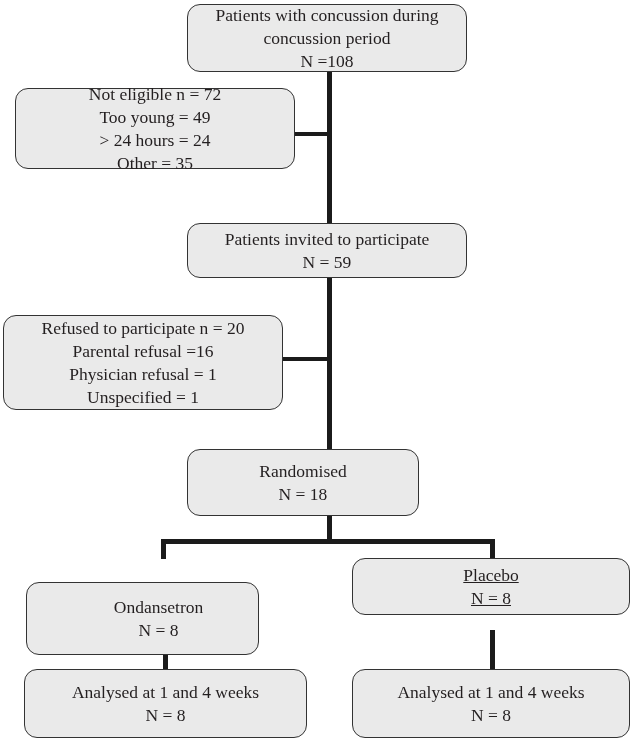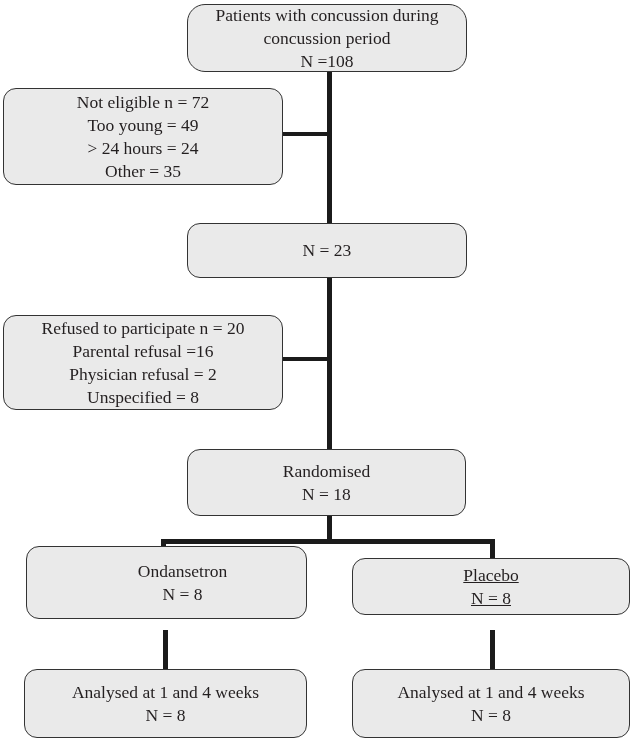--- a/index.html
+++ b/index.html
@@ -28,26 +28,26 @@
     justify-content: center;
     text-align: center;
     font-size: 17.5px;
     line-height: 23px;
   }
   .conn {
     position: absolute;
     background: var(--connector, #1b1b1b);
   }
   
-  .n-recruitment    { left: 187px; top:   4px; width: 280px; height: 68px; border-radius: 18px; }
-  .n-not-eligible   { left:   3px; top:  88px; width: 280px; height: 97px; }
+  .n-recruitment    { left: 187px; top:   4px; width: 280px; height: 68px; }
+  .n-not-eligible   { left:   15px; top:  88px; width: 280px; height: 81px; }
   .n-invited        { left: 187px; top: 223px; width: 280px; height: 55px; }
   .n-refused        { left:   3px; top: 315px; width: 280px; height: 95px; }
-  .n-randomised     { left: 187px; top: 449px; width: 279px; height: 67px; }
-  .n-ondansetron    { left:  26px; top: 546px; width: 281px; height: 73px; padding-left: 32px; }
+  .n-randomised     { left: 187px; top: 449px; width: 232px; height: 67px; }
+  .n-ondansetron    { left:  26px; top: 582px; width: 233px; height: 73px; padding-left: 32px; }
   .n-placebo        { left: 352px; top: 558px; width: 278px; height: 57px; text-decoration: underline; }
   .n-analysed-left  { left:  24px; top: 669px; width: 283px; height: 69px; }
   .n-analysed-right { left: 352px; top: 669px; width: 278px; height: 69px; }
   
   .c-top-v       { left: 327px; top:  71px; width:   5px; height: 379px; }
   .c-h1          { left: 281px; top: 132px; width:  48px; height:   4px; }
   .c-h2          { left: 281px; top: 357px; width:  48px; height:   4px; }
   .c-rand-v      { left: 327px; top: 515px; width:   5px; height:  29px; }
   .c-split-h     { left: 161px; top: 539px; width: 334px; height:   5px; }
   .c-left-drop   { left: 161px; top: 539px; width:   5px; height:  20px; }
@@ -77,28 +77,29 @@
   </div>
 
   <div class="node n-not-eligible">
     <div>Not eligible n = 72</div>
     <div>Too young = 49</div>
     <div>&gt; 24 hours = 24</div>
     <div>Other = 35</div>
   </div>
 
   <div class="node n-invited">
-    <div>N = 23</div>
+    <div>Patients invited to participate</div>
+    <div>N = 59</div>
   </div>
 
   <div class="node n-refused">
     <div>Refused to participate n = 20</div>
     <div>Parental refusal =16</div>
-    <div>Physician refusal = 2</div>
-    <div>Unspecified = 8</div>
+    <div>Physician refusal = 1</div>
+    <div>Unspecified = 1</div>
   </div>
 
   <div class="node n-randomised">
     <div>Randomised</div>
     <div>N = 18</div>
   </div>
 
   <div class="node n-ondansetron">
     <div>Ondansetron</div>
     <div>N = 8</div>

